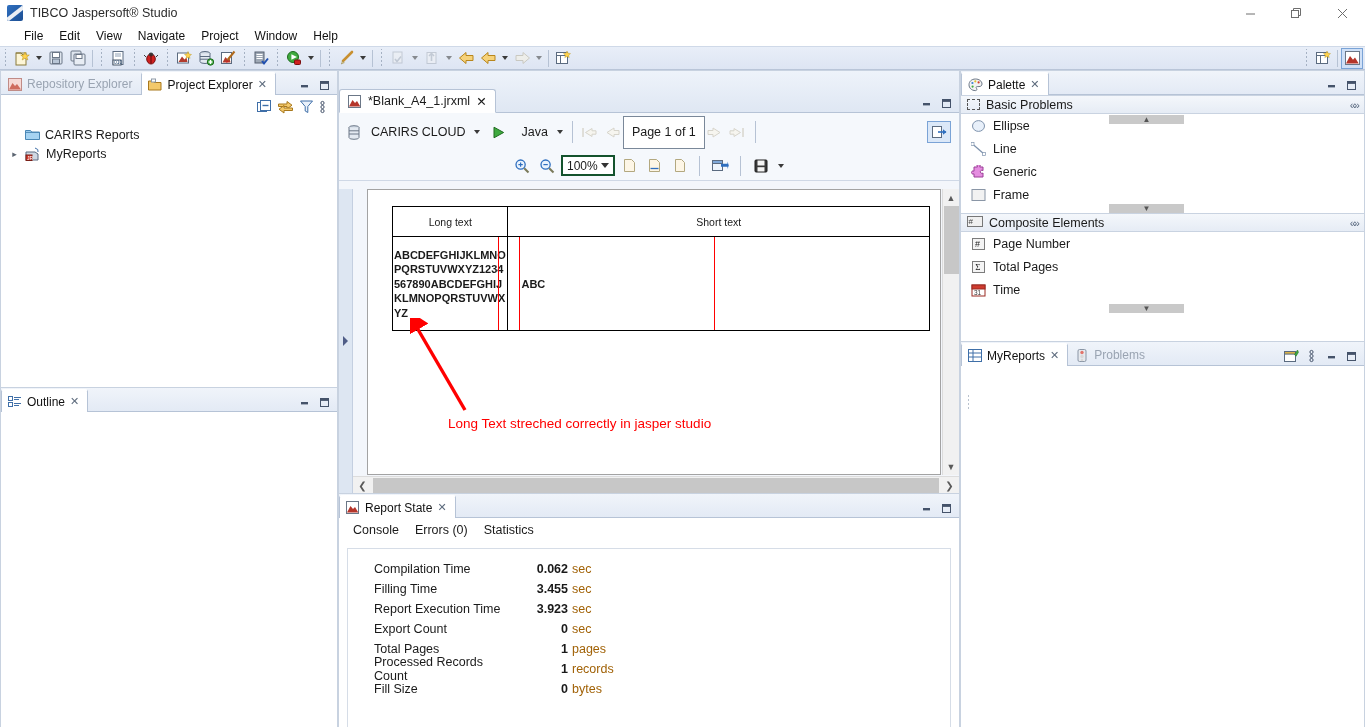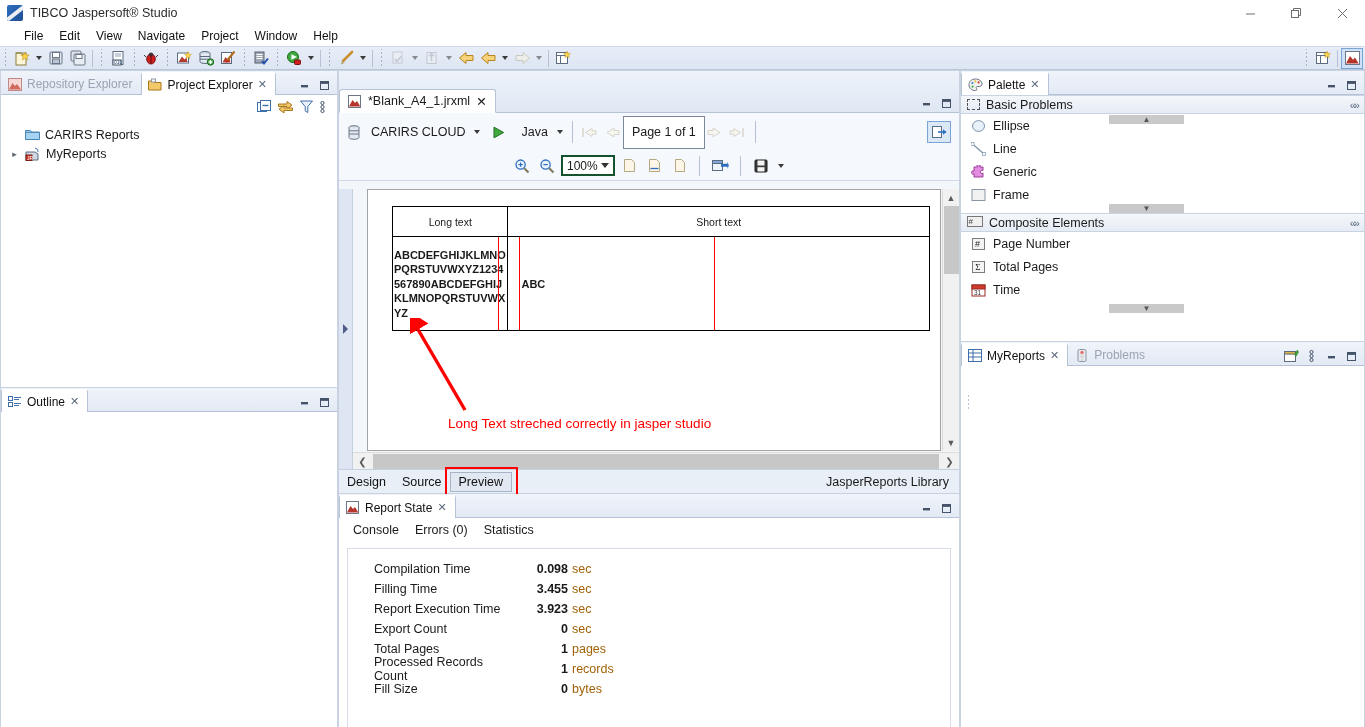--- a/index.html
+++ b/index.html
@@ -658,29 +658,20 @@
             <div class="arrow" style="position:absolute;bottom:0;left:0;right:0;">▼</div>
           </div>
           <div class="hscroll">
             <div class="arrow">❮</div>
             <div class="htrack"></div>
             <div class="arrow">❯</div>
           </div>
         </div>
       </div>
 
-      <div class="ed-bottom">
-        <div class="btab">Design</div>
-        <div class="btab">Source</div>
-        <div style="position:relative;">
-          <div class="btab selected">Preview</div>
-          <div class="preview-hl" style="left:-5px;top:-5px;right:-6px;bottom:-6px;"></div>
-        </div>
-        <div class="lib">JasperReports Library</div>
-      </div>
     </div>
 
     <div class="part" style="flex:1;border-top:none;">
       <div class="part-tabs">
         <div class="vtab active">
           <svg width="14" height="13" viewBox="0 0 14 13">
               <rect x="0.5" y="0.5" width="12" height="12" fill="#fff" stroke="#6b7787"></rect>
               <polygon points="1,11.5 4.5,5 7,8 9,6 12.3,11.5" fill="#b5352a"></polygon>
             </svg>
           <span>Report State</span>
@@ -703,21 +694,21 @@
       <div class="part-body" style="display:flex;flex-direction:column;">
         <div class="rs-tabs">
           <span>Console</span>
           <span>Errors (0)</span>
           <span>Statistics</span>
         </div>
         <div class="rs-body">
           <div class="rs-inner">
             <div class="statrow">
               <span class="statlabel">Compilation Time</span>
-              <span class="statval">0.098</span>
+              <span class="statval">0.062</span>
               <span class="statunit">sec</span>
             </div>
             <div class="statrow">
               <span class="statlabel">Filling Time</span>
               <span class="statval">3.455</span>
               <span class="statunit">sec</span>
             </div>
             <div class="statrow">
               <span class="statlabel">Report Execution Time</span>
               <span class="statval">3.923</span>

